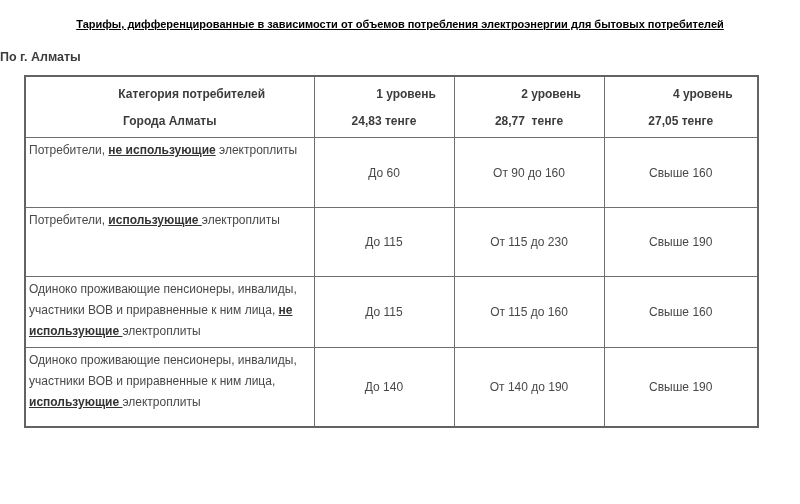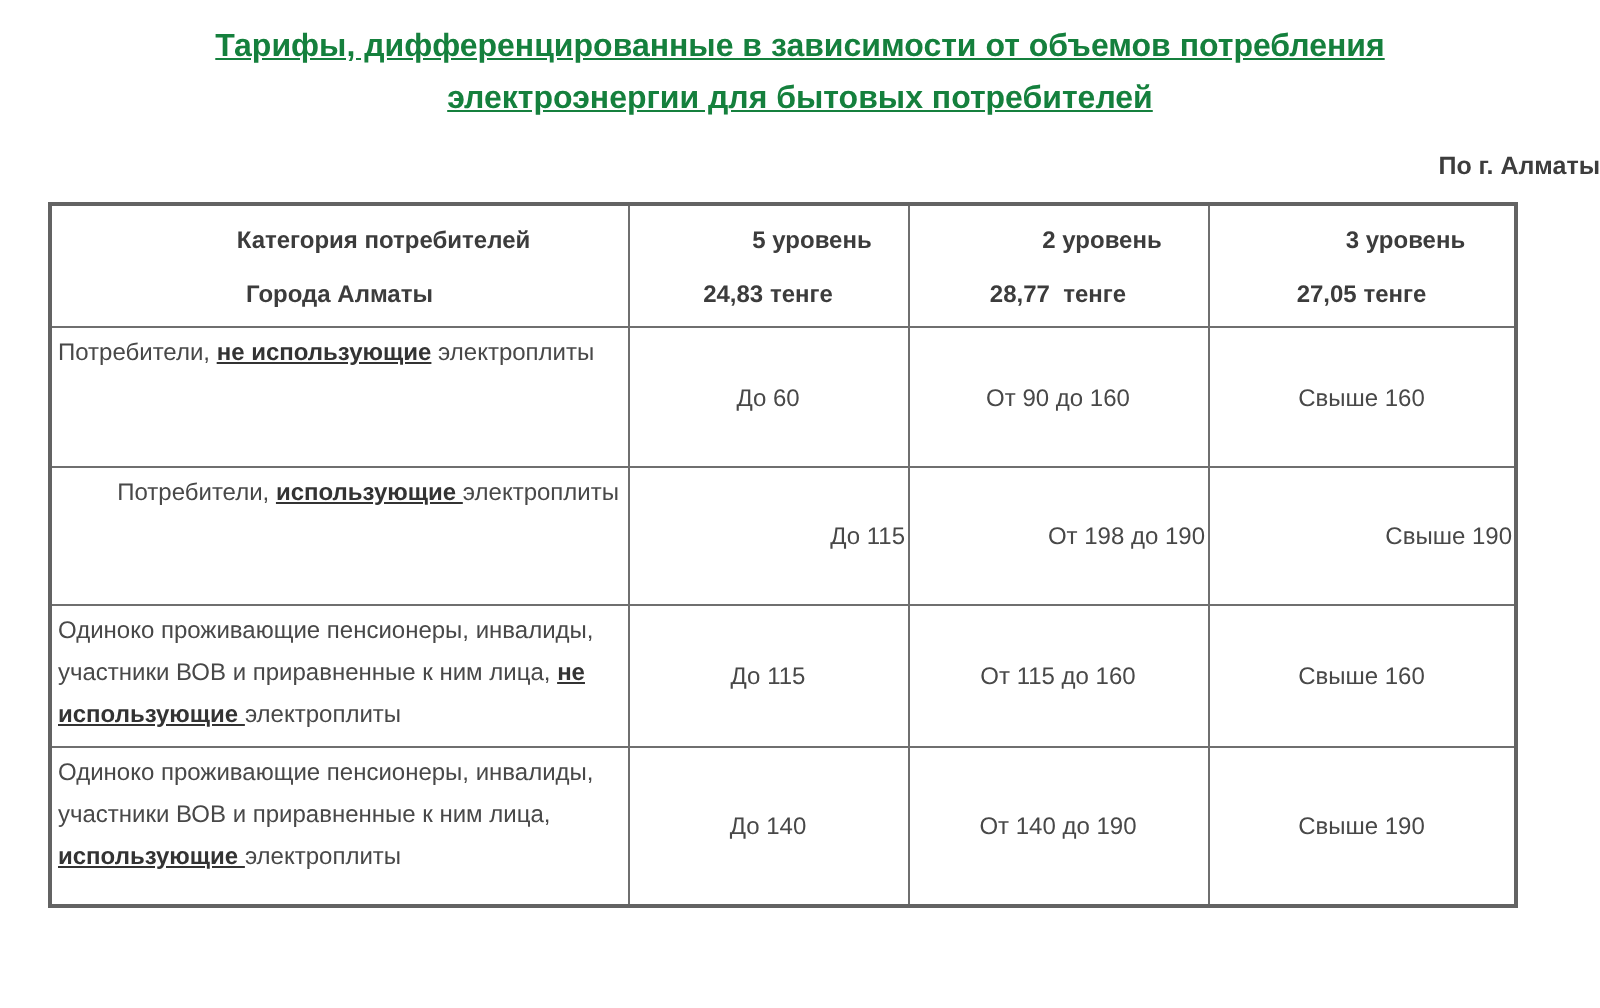--- a/index.html
+++ b/index.html
@@ -15,33 +15,32 @@
     color: #3f3f3f;
     -webkit-font-smoothing: antialiased;
   }
   .doc {
     padding-top: 11px;
   }
   .title {
     width: 690px;
     margin: 0 auto;
     text-align: center;
-    font-size: 16px;
+    font-size: 11px;
     font-weight: bold;
     line-height: 26px;
     text-decoration: underline;
-    color: #15803d;
+    color: #000000;
   }
   .meta-line {
     margin: 0;
     font-size: 12.5px;
     font-weight: bold;
     line-height: 15px;
     color: #3d3d3d;
-    text-align: right;
   }
   .meta-region { margin-top: 13px; }
   .meta-vat    { margin-top: 14px; }
   .meta-unit   { margin-top: 13px; }
 
   table.tariffs {
     border-collapse: collapse;
     table-layout: fixed;
     margin: 10px 0 0 24px;
     width: 733px;
@@ -69,21 +68,21 @@
     vertical-align: top;
     text-align: left;
     padding: 2px 4px 2px 3px;
     line-height: 21px;
   }
   td.val {
     vertical-align: middle;
     text-align: center;
   }
   .row-1 td { height: 65px; margin-left: 32px; }
-  .row-2 td { height: 64px; text-align: right; }
+  .row-2 td { height: 64px; }
   .row-3 td { height: 66px; }
   .row-4 td { height: 74px; }
 
   .em-underline {
     font-weight: bold;
     text-decoration: underline;
     color: #333333;
   }
 </style>
 </head>
@@ -105,44 +104,44 @@
       <col style="width:154px">
     </colgroup>
 
     <tbody>
         <tr class="hdr">
       <td>
         <div class="l1">Категория потребителей</div>
         <div class="l2">Города Алматы</div>
       </td>
       <td>
-        <div class="l1">5 уровень</div>
+        <div class="l1">1 уровень</div>
         <div class="l2">24,83 тенге</div>
       </td>
       <td>
         <div class="l1">2 уровень</div>
         <div class="l2">28,77  тенге</div>
       </td>
       <td>
-        <div class="l1">3 уровень</div>
+        <div class="l1">4 уровень</div>
         <div class="l2">27,05 тенге</div>
       </td>
     </tr>
 
     <tr class="row-1">
       <td class="cat"><span>Потребители, </span><span class="em-underline">не использующие</span><span> электроплиты</span></td>
       <td class="val">До 60</td>
       <td class="val">От 90 до 160</td>
       <td class="val">Свыше 160</td>
     </tr>
 
     <tr class="row-2">
       <td class="cat"><span>Потребители, </span><span class="em-underline">использующие </span><span>электроплиты</span></td>
       <td class="val">До 115</td>
-      <td class="val">От 198 до 190</td>
+      <td class="val">От 115 до 230</td>
       <td class="val">Свыше 190</td>
     </tr>
 
     <tr class="row-3">
       <td class="cat"><span>Одиноко проживающие пенсионеры, инвалиды, участники ВОВ и приравненные к ним лица, </span><span class="em-underline">не использующие </span><span>электроплиты</span></td>
       <td class="val">До 115</td>
       <td class="val">От 115 до 160</td>
       <td class="val">Свыше 160</td>
     </tr>
 

